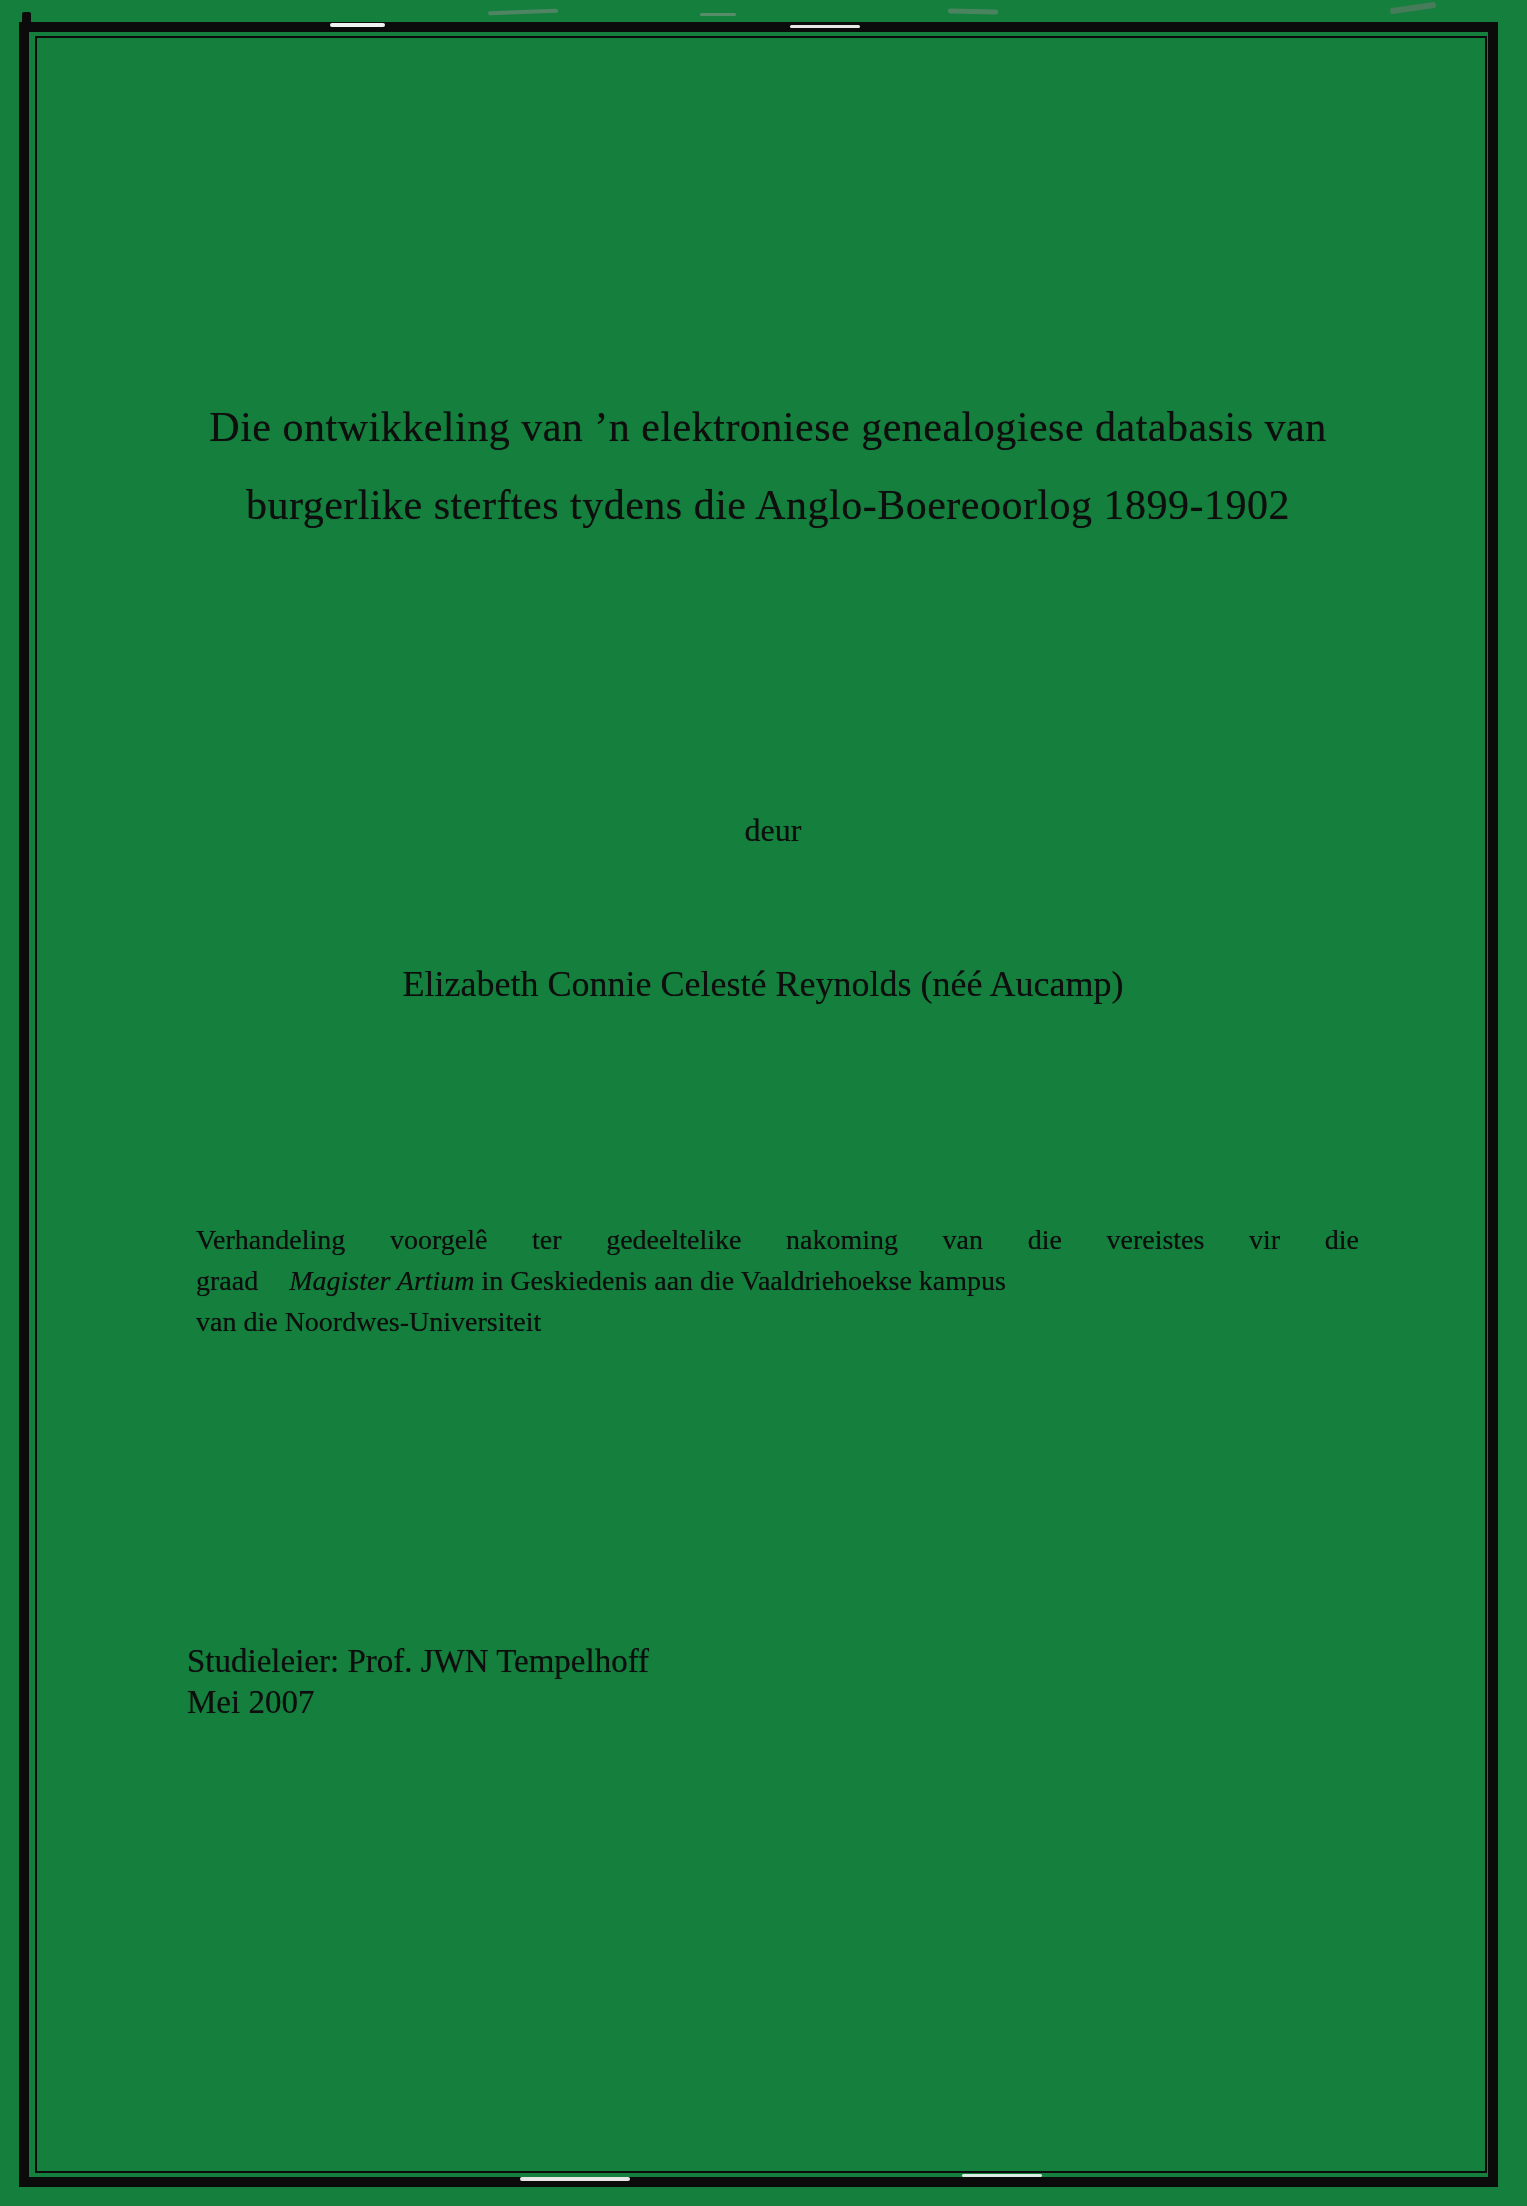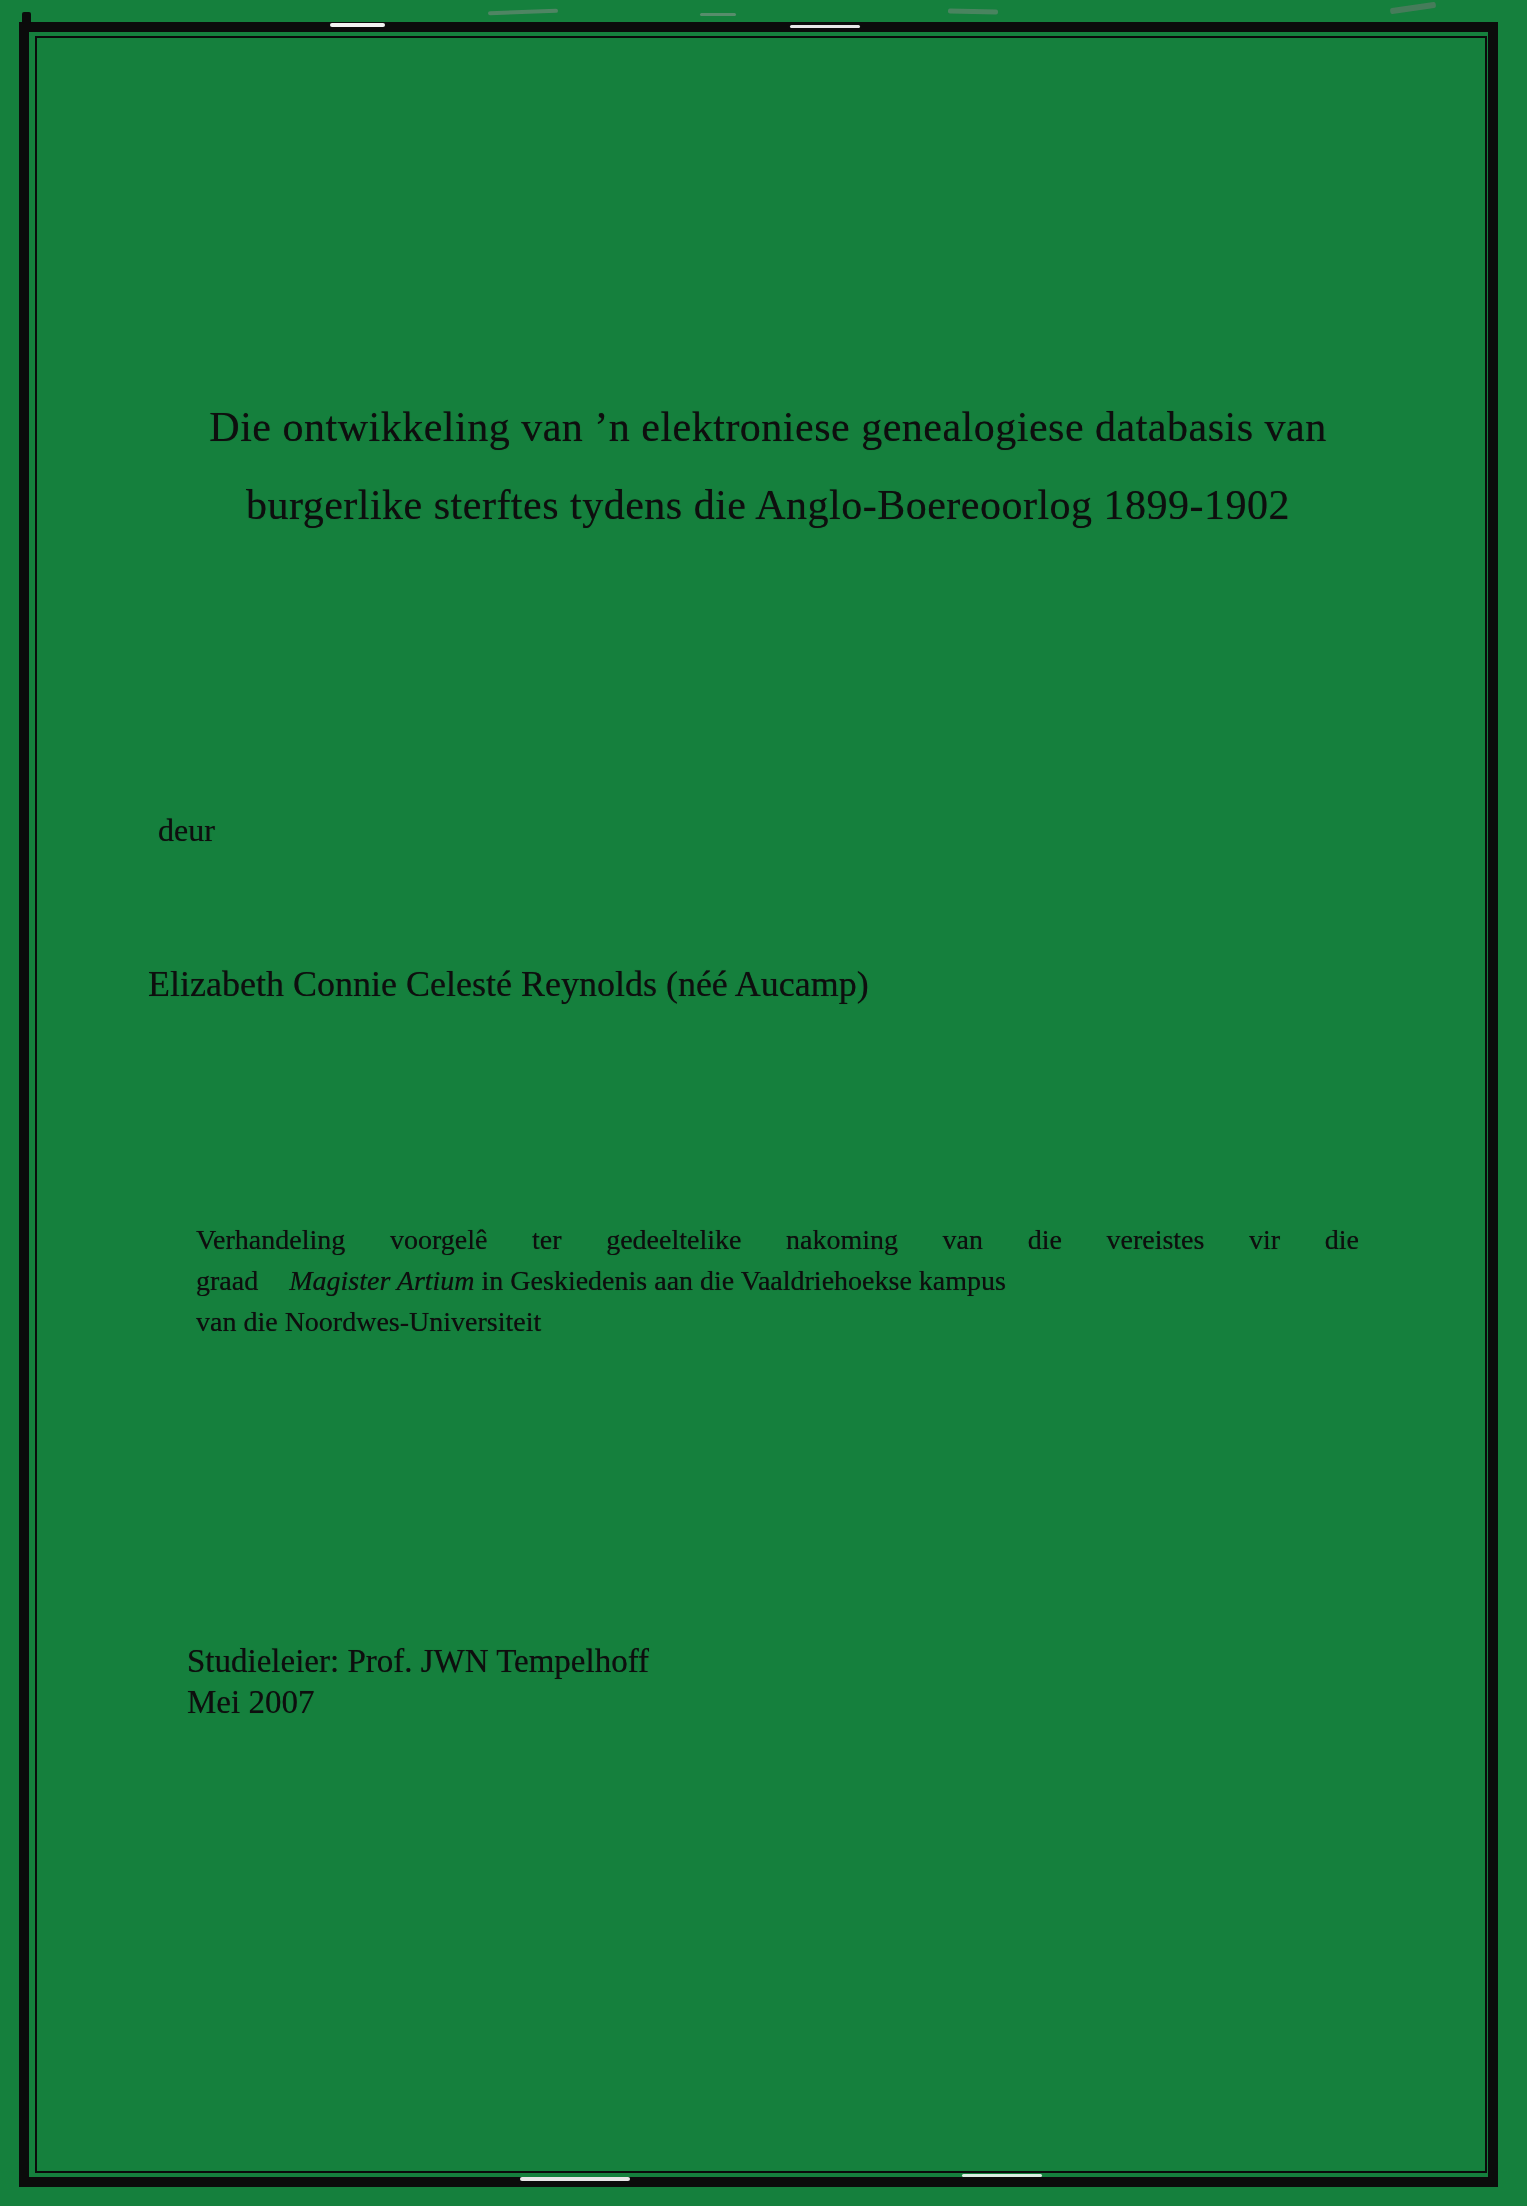--- a/index.html
+++ b/index.html
@@ -15,24 +15,24 @@
   .inner-frame{
     position:absolute;left:35px;top:36px;width:1452px;height:2137px;
     border:2px solid #0b0b0b;box-sizing:border-box;
   }
   .txt{text-shadow:0 0 0.7px rgba(10,10,10,0.6);}
   .title{
     position:absolute;left:153px;top:388px;width:1230px;text-align:center;
     font-size:42px;line-height:78px;letter-spacing:0.5px;
   }
   .byline{
-    position:absolute;left:158px;top:812px;width:1230px;font-size:32px;
+    position:absolute;left:158px;top:812px;width:1230px;text-align:center;font-size:32px;
   }
   .author{
-    position:absolute;left:148px;top:963px;width:1230px;font-size:36px;
+    position:absolute;left:148px;top:963px;width:1230px;text-align:center;font-size:36px;
   }
   .decl{
     position:absolute;left:196px;top:1219px;width:1163px;font-size:28px;line-height:41px;
   }
   .decl-justified{text-align:justify;text-align-last:justify;}
   .it{font-style:italic;margin-left:24px;}
   .sup{
     position:absolute;left:187px;top:1641px;font-size:33px;line-height:41px;
   }
   .logo{position:absolute;left:465px;top:1795px;width:640px;height:145px;}

